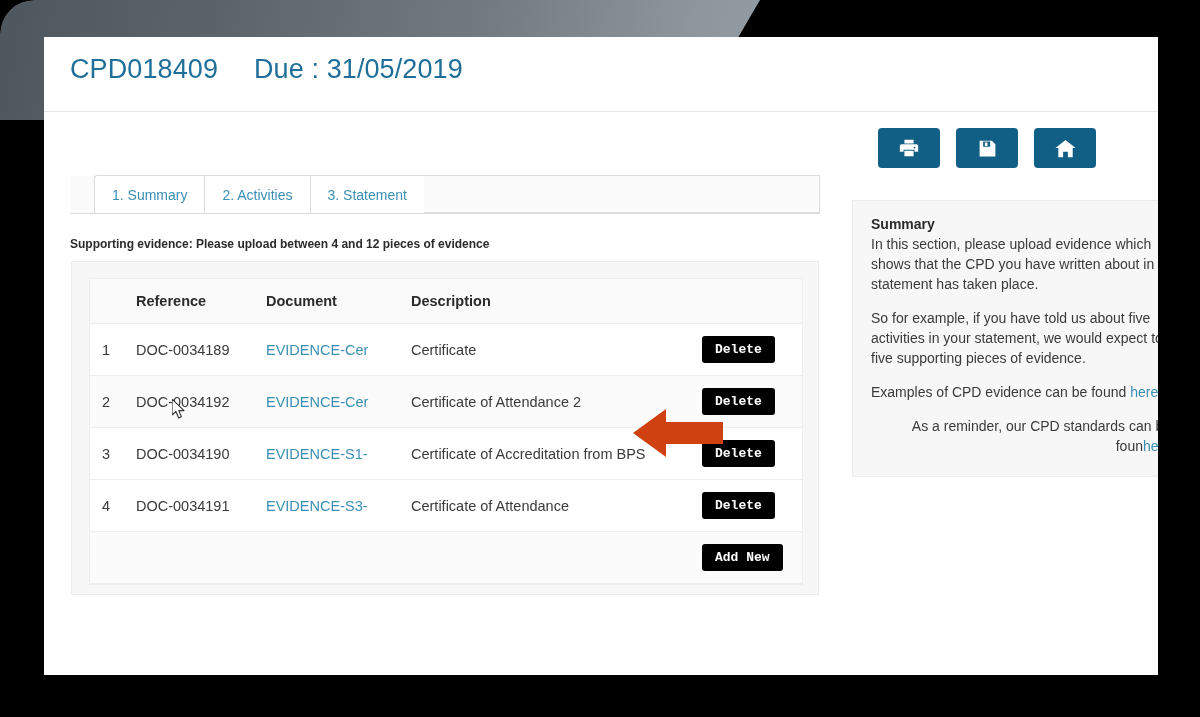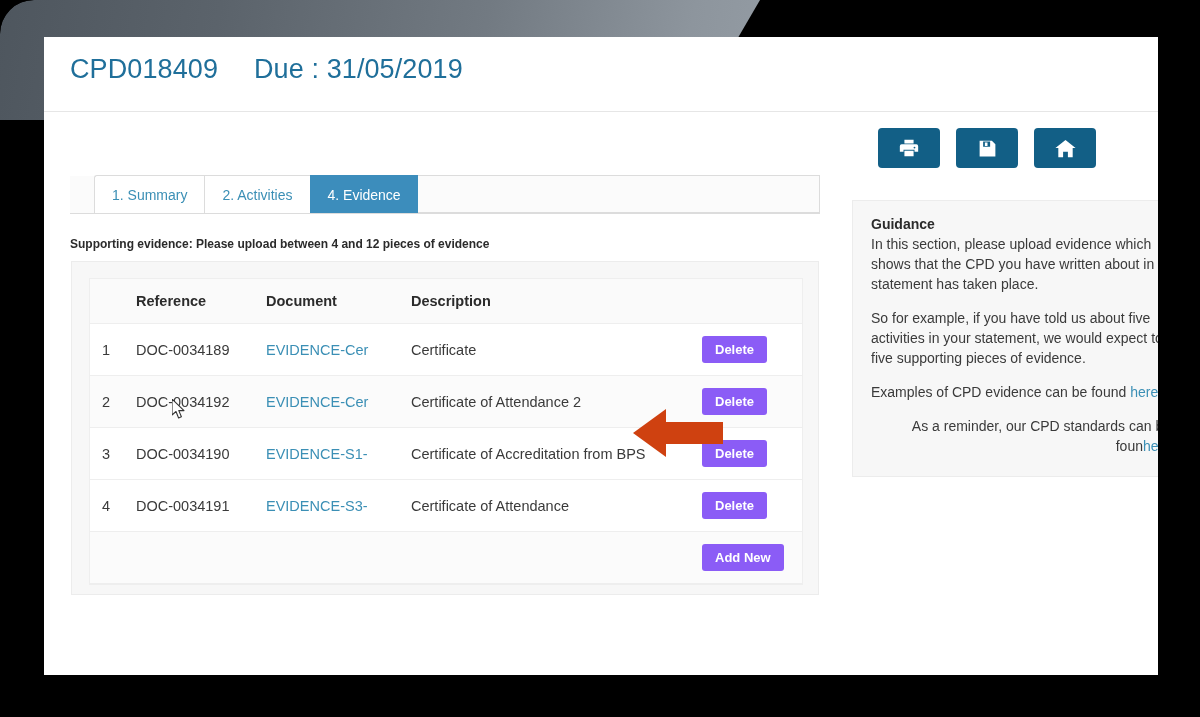--- a/index.html
+++ b/index.html
@@ -118,25 +118,25 @@
     vertical-align:middle;
   }
   tr.row-alt td{background:#fbfbfb;}
   .col-idx{width:34px;padding-left:12px!important;color:#3a3a3a;}
   .col-ref{width:130px;}
   .col-doc{width:145px;}
   .col-desc{}
   .col-act{width:100px;text-align:left;}
   td.col-doc a{color:#3b8fb5;text-decoration:none;cursor:pointer;}
   .btn-primary{
-    display:inline-block;background:#8b5cf6;color:#ffffff;
+    display:inline-block;background:#000000;color:#ffffff;
     border:none;border-radius:3px;
     font-size:13px;font-weight:bold;
     padding:7px 13px;cursor:pointer;
-    font-family:Liberation Sans, sans-serif;
+    font-family:Liberation Mono, monospace;
     line-height:1;
   }
   tr.footer-row td{background:#fbfbfb;border-bottom:none;padding:13px 0;}
 
   
   #guidance-panel{
     position:absolute;left:808px;top:163px;width:330px;
     background:#f7f7f7;border:1px solid #ececec;box-sizing:border-box;
     padding:15px 18px 20px 18px;
   }
@@ -197,21 +197,21 @@
           <svg width="23" height="23" viewBox="0 0 24 24" fill="#ffffff" aria-hidden="true">
             <path d="M12 3 1.5 11.5h3V21h5v-5.5h5V21h5v-9.5h3L12 3z"></path>
           </svg>
         </span>
       </button>
     </div>
 
     <div id="tabs">
       <div class="tab">1. Summary</div>
       <div class="tab">2. Activities</div>
-      <div class="tab active">4. Evidence</div>
+      <div class="tab">3. Statement</div>
       <div id="tabs-filler"></div>
     </div>
 
     <div id="subtitle">Supporting evidence: Please upload between 4 and 12 pieces of evidence</div>
 
     <div id="evidence-panel">
       <div id="evidence-table">
         <table>
           <thead>
             <tr>
@@ -257,21 +257,21 @@
               <td class="col-doc"></td>
               <td class="col-desc"></td>
               <td class="col-act"><button class="btn-primary">Add New</button></td>
             </tr>
           </tbody>
         </table>
       </div>
     </div>
 
     <div id="guidance-panel">
-      <div id="guidance-title">Guidance</div>
+      <div id="guidance-title">Summary</div>
       <p class="guidance-para">
         <span>In this section, please upload evidence which</span><br>
         <span>shows that the CPD you have written about in</span><br>
         <span>statement has taken place.</span>
       </p>
       <p class="guidance-para">
         <span>So for example, if you have told us about five</span><br>
         <span>activities in your statement, we would expect to</span><br>
         <span>five supporting pieces of evidence.</span>
       </p>

